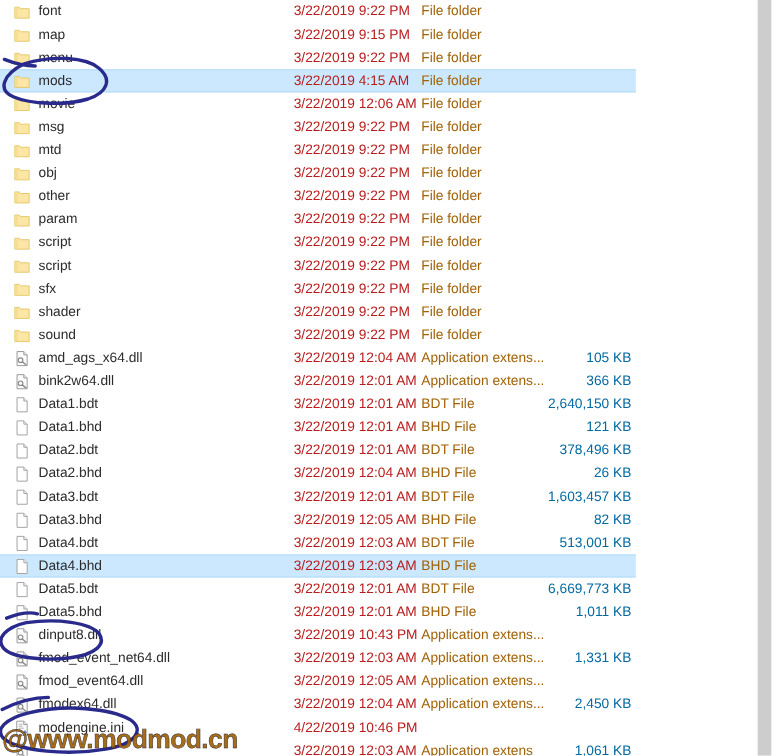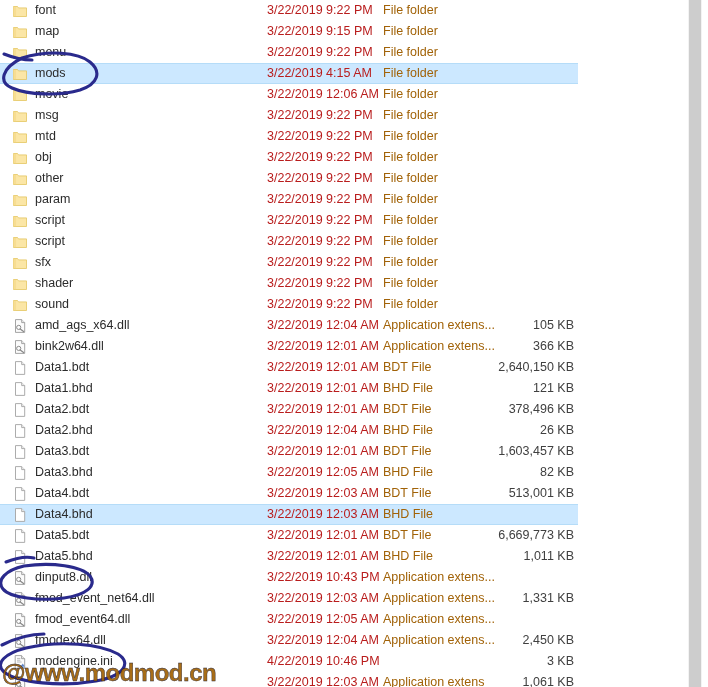--- a/index.html
+++ b/index.html
@@ -49,21 +49,21 @@
 
   .cell {
     position: absolute;
     top: 0;
     height: 21px;
   }
 
   .c-name  { left: 12px; }
   .c-date  { left: 267px; color: #b91c1c; }
   .c-type  { left: 383px; color: #a16207; }
-  .c-size  { left: 470px; width: 104px; text-align: right; color: #404040; }
+  .c-size  { left: 470px; width: 104px; text-align: right; color: #0369a1; }
 
   .name-wrap {
     display: flex;
     align-items: center;
     gap: 7px;
     height: 21px;
   }
   .fname {
     color: #2b2b2b;
     font-size: 12.5px;
@@ -647,21 +647,20 @@
                 <path d="M9.6 1.6 v3.1 h3.1" fill="#ececec" stroke="#9a9a9a" stroke-width="0.9"></path>
                 <path d="M5 4.4 h3.4 M5 6.2 h3.4 M5 8 h4.6" stroke="#a9a9a9" stroke-width="0.8"></path>
                 <path d="M8.6 12.4 l2.1-2.8 2.1 2.8 z" fill="#5f86c8"></path>
                 <rect x="9.6" y="12.2" width="2.3" height="1.8" fill="#7fa4dd"></rect>
               </svg>
             </span>
             <span class="fname">modengine.ini</span>
           </div>
         </div>
         <div class="cell c-date">4/22/2019 10:46 PM</div>
-        <div class="cell c-size">3 KB</div>
       </div>
       <div class="row">
         <div class="cell c-name">
           <div class="name-wrap">
             <span class="icon">
               <svg width="16" height="16" viewBox="0 0 16 16">
                 <path d="M3.5 1.6 h6.2 l3 3 v9.8 h-9.2 z" fill="#fbfbfb" stroke="#9a9a9a" stroke-width="0.9"></path>
                 <path d="M9.7 1.6 v3 h3" fill="#ececec" stroke="#9a9a9a" stroke-width="0.9"></path>
                 <circle cx="6.7" cy="9.4" r="2.1" fill="none" stroke="#8b8b8b" stroke-width="1"></circle>
                 <path d="M8.2 10.9 L11.6 13.6" stroke="#8b8b8b" stroke-width="1.3" stroke-linecap="round"></path>

